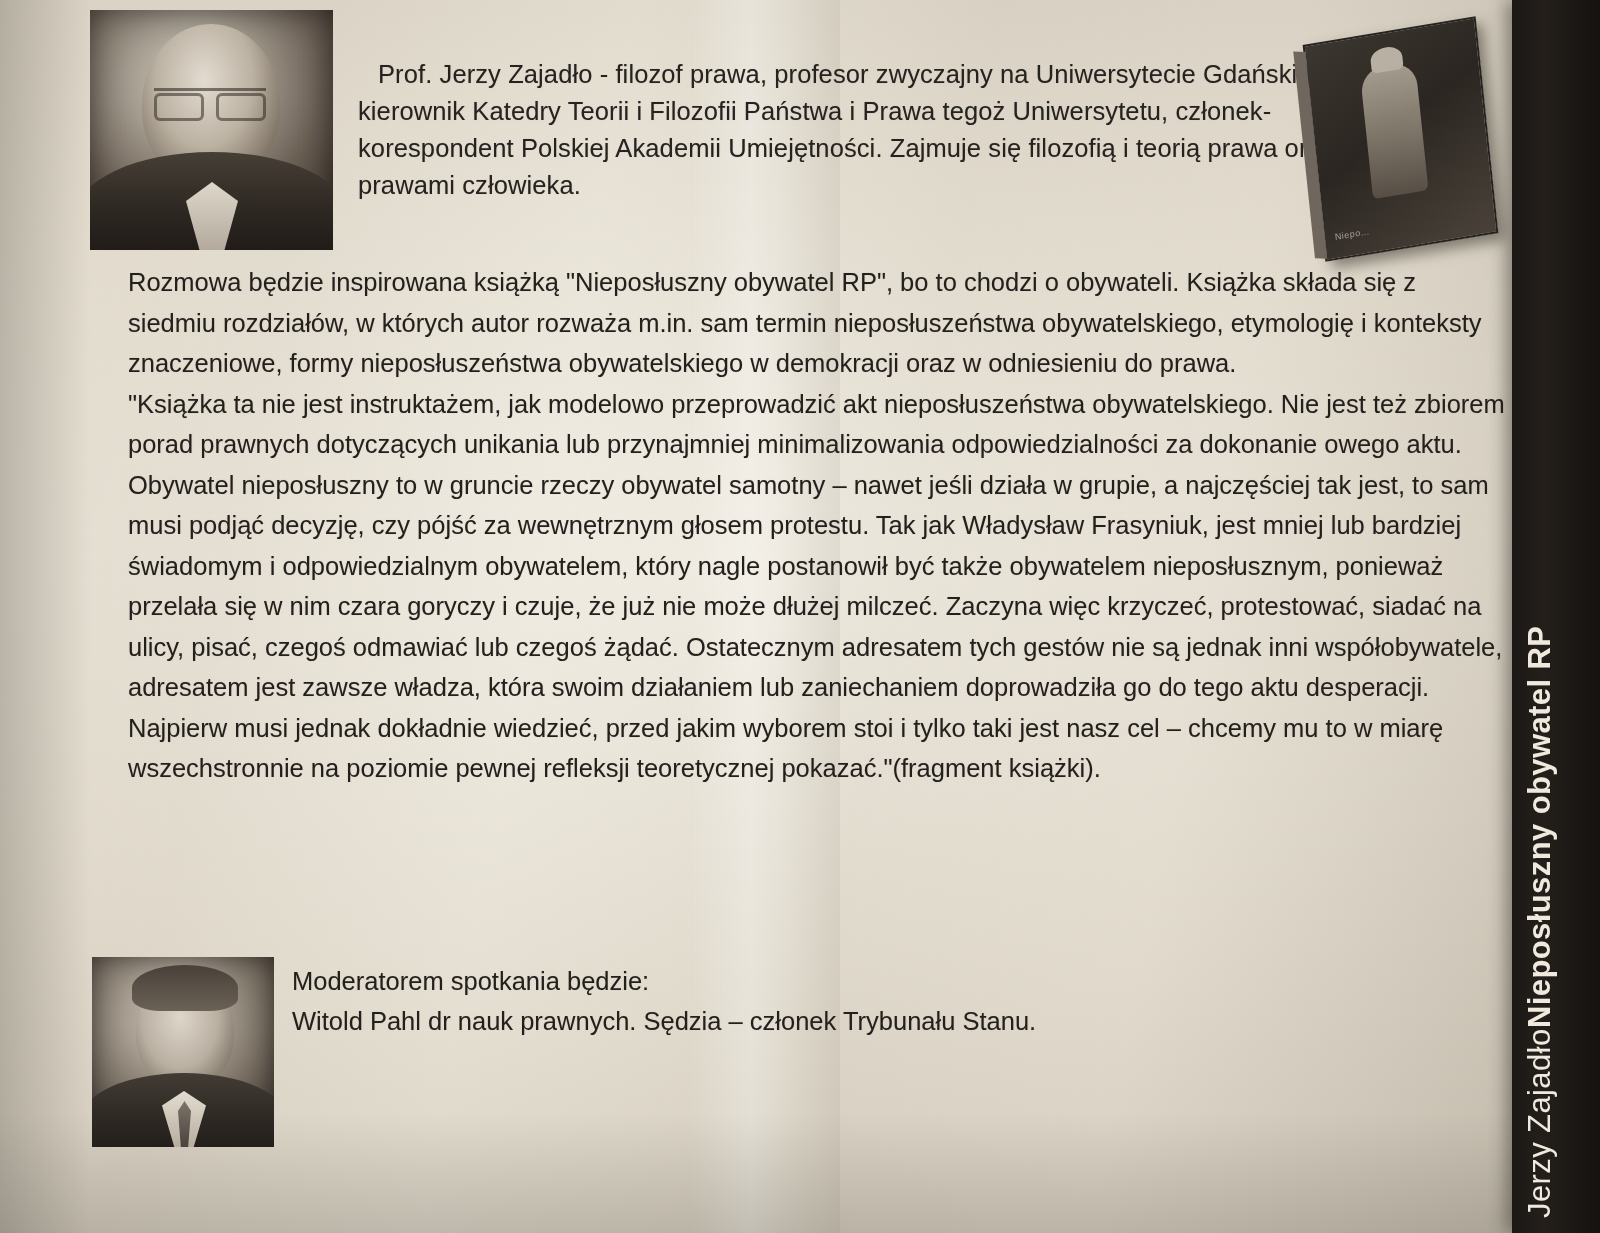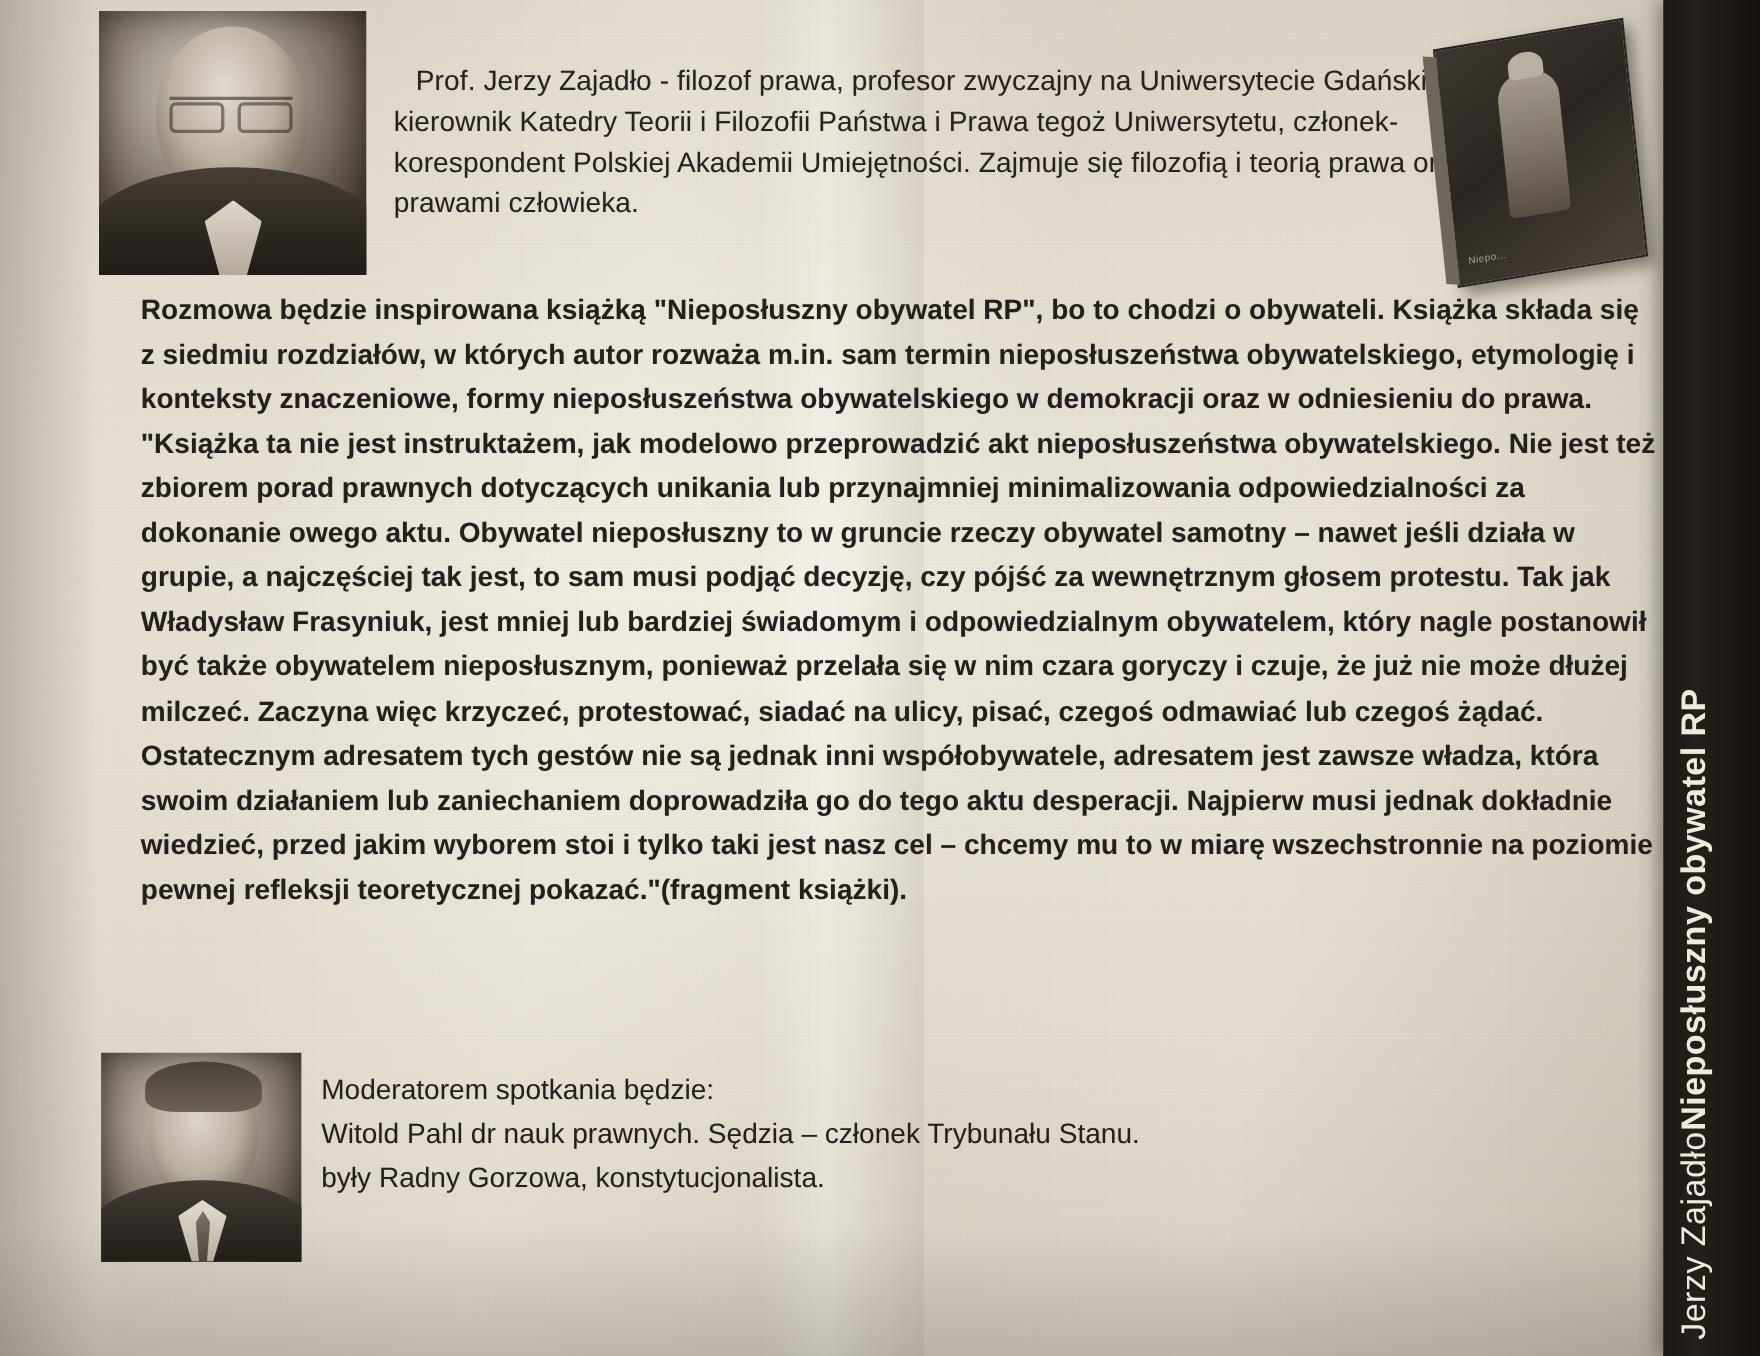--- a/index.html
+++ b/index.html
@@ -172,21 +172,21 @@
   .body-text {
     position: absolute;
     left: 128px;
     top: 262px;
     width: 1380px;
     font-size: 25.5px;
     line-height: 40.5px;
     color: #231f1c;
     text-shadow: 0 0 1px rgba(120,112,100,.30);
   }
-  .body-text p { margin: 0; font-weight: bold; }
+  .body-text p { margin: 0; }
   .body-text p + p { margin-top: 0px; }
 
   
   .moderator-block {
     position: absolute;
     left: 92px;
     top: 955px;
     width: 1320px;
     height: 200px;
   }
@@ -229,21 +229,21 @@
   .portrait-mod .tie {
     position: absolute;
     left: 86px; bottom: 0;
     width: 13px; height: 46px;
     background: linear-gradient(180deg, #7d736a 0%, #4b443c 100%);
     clip-path: polygon(50% 0, 100% 22%, 78% 100%, 22% 100%, 0 22%);
   }
   .moderator-text {
     position: absolute;
     left: 200px;
-    top: 16px;
+    top: 6px;
     width: 1100px;
     font-size: 25.5px;
     line-height: 40px;
     color: #231f1c;
     text-shadow: 0 0 1px rgba(120,112,100,.30);
   }
   .moderator-text p { margin: 0; }
 
   
   .side-banner {
@@ -318,21 +318,20 @@
     <div class="portrait-mod">
       <div class="head"></div>
       <div class="hair"></div>
       <div class="suit"></div>
       <div class="shirt"></div>
       <div class="tie"></div>
     </div>
     <div class="moderator-text">
       <p>Moderatorem spotkania będzie:</p>
       <p>Witold Pahl dr nauk prawnych. Sędzia – członek Trybunału Stanu.</p>
-      <p>były Radny Gorzowa, konstytucjonalista.</p>
     </div>
   </div>
 
   <div class="side-banner">
     <div class="vtext">
       <span class="light">Jerzy Zajadło </span>
       <span class="strong">Nieposłuszny obywatel RP</span>
     </div>
   </div>
 

